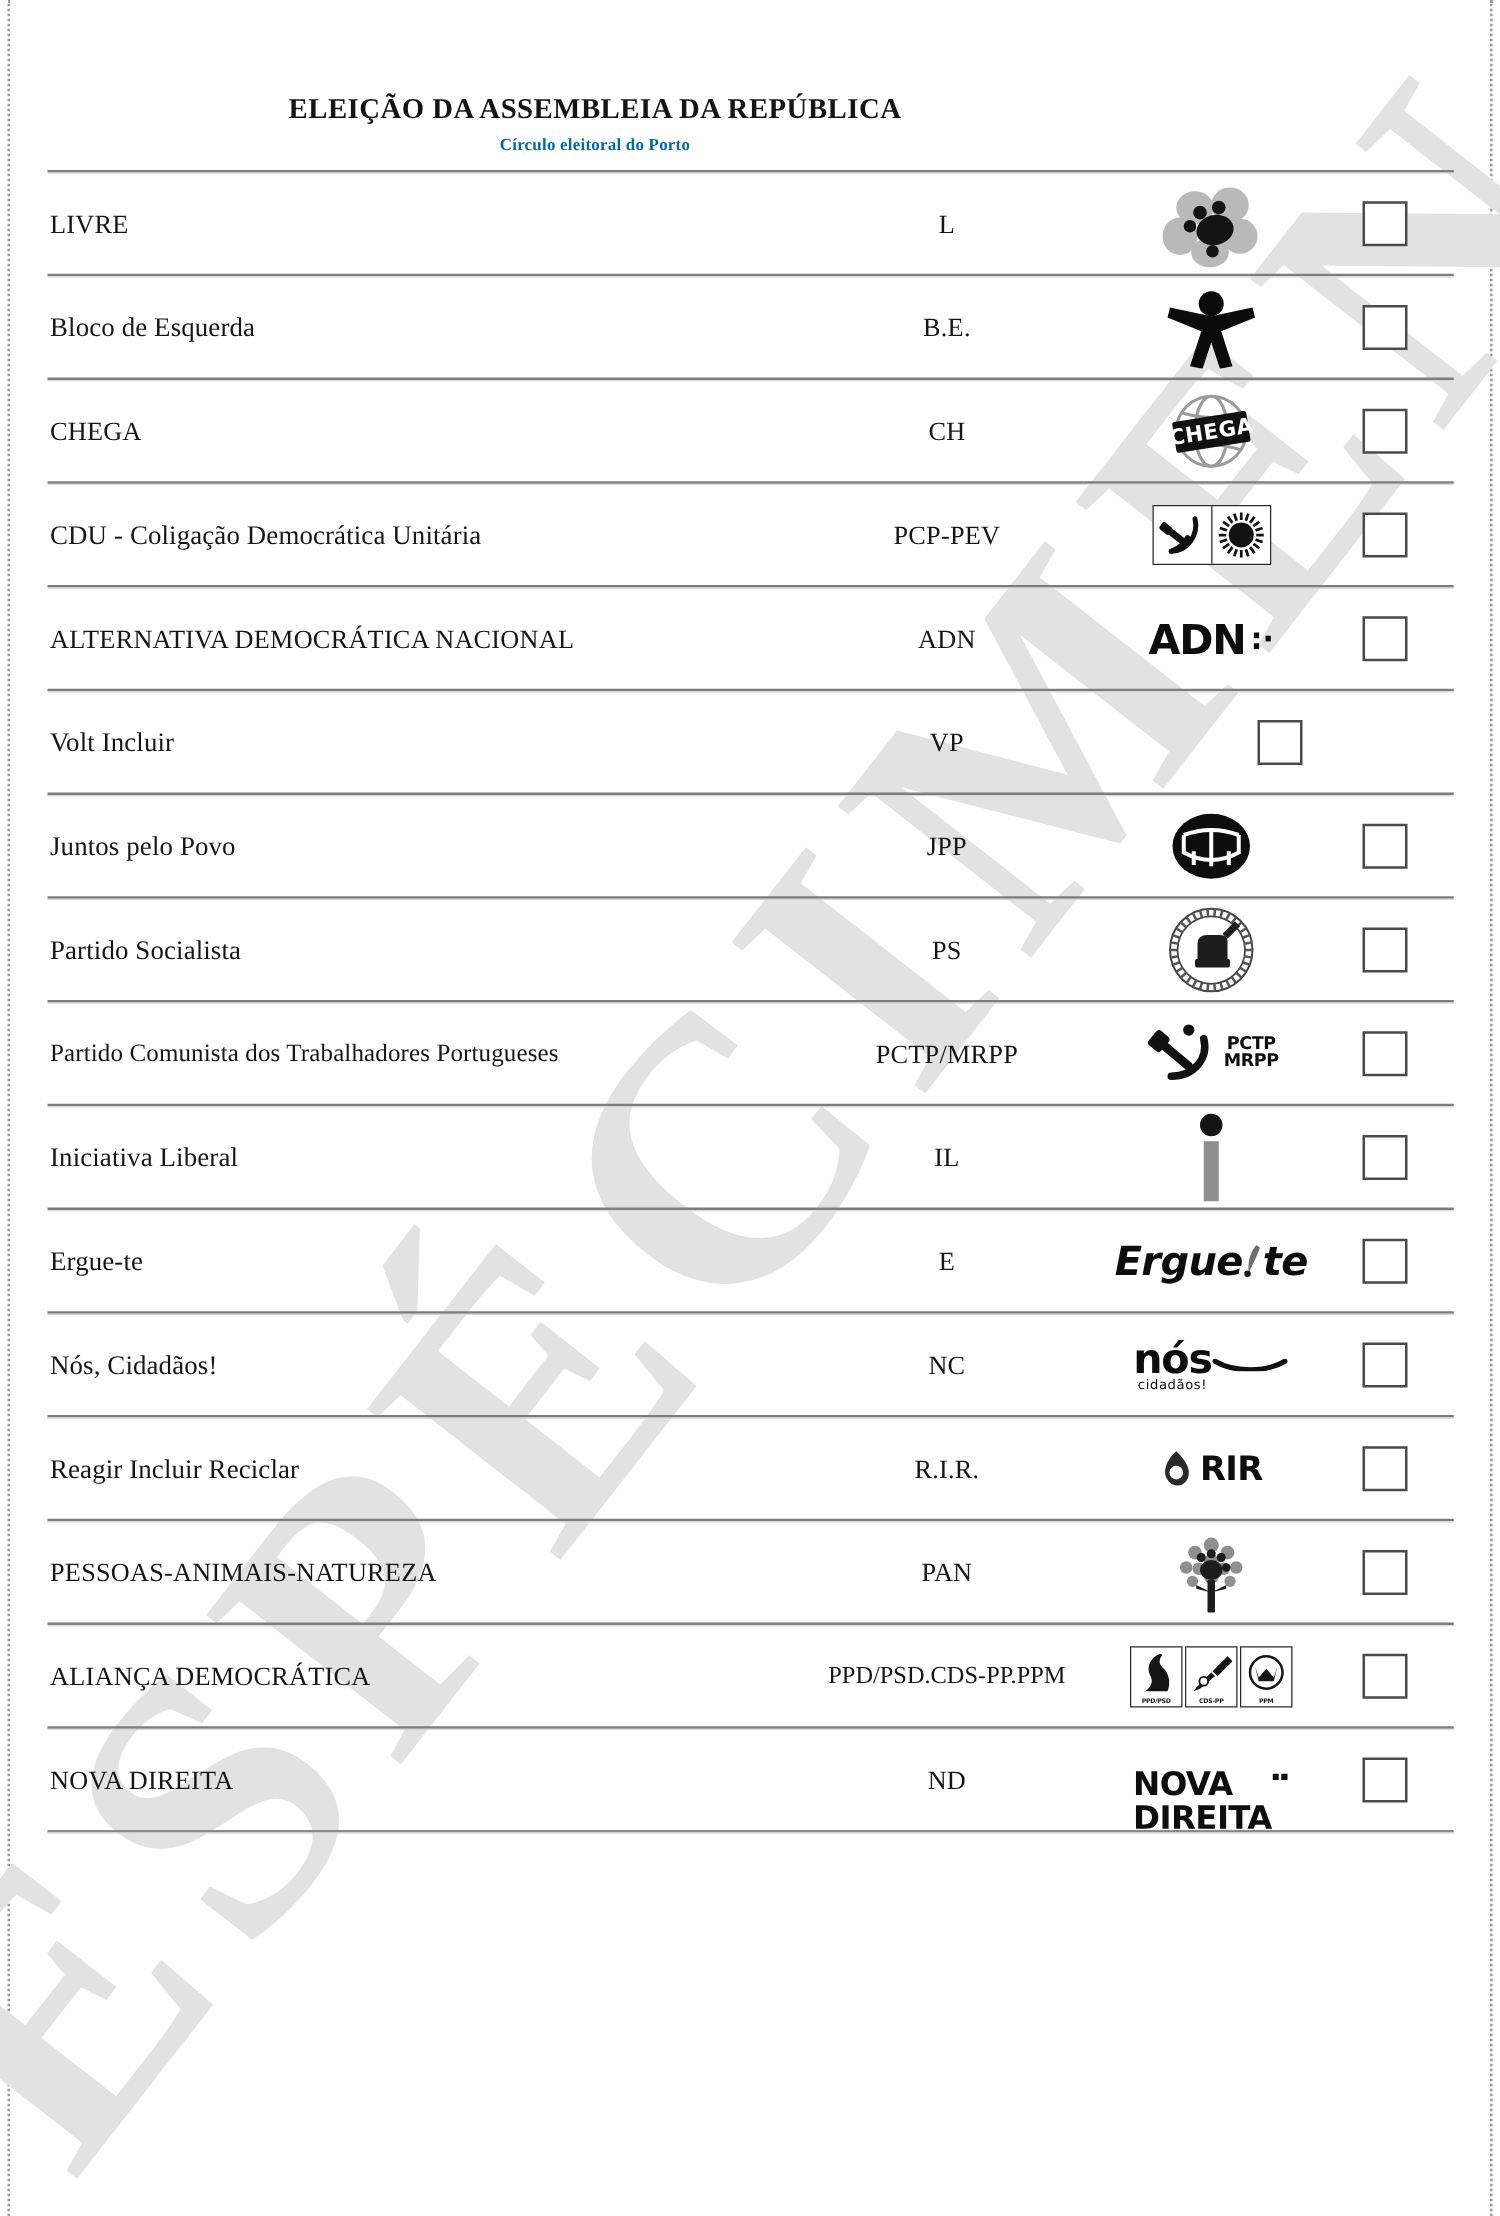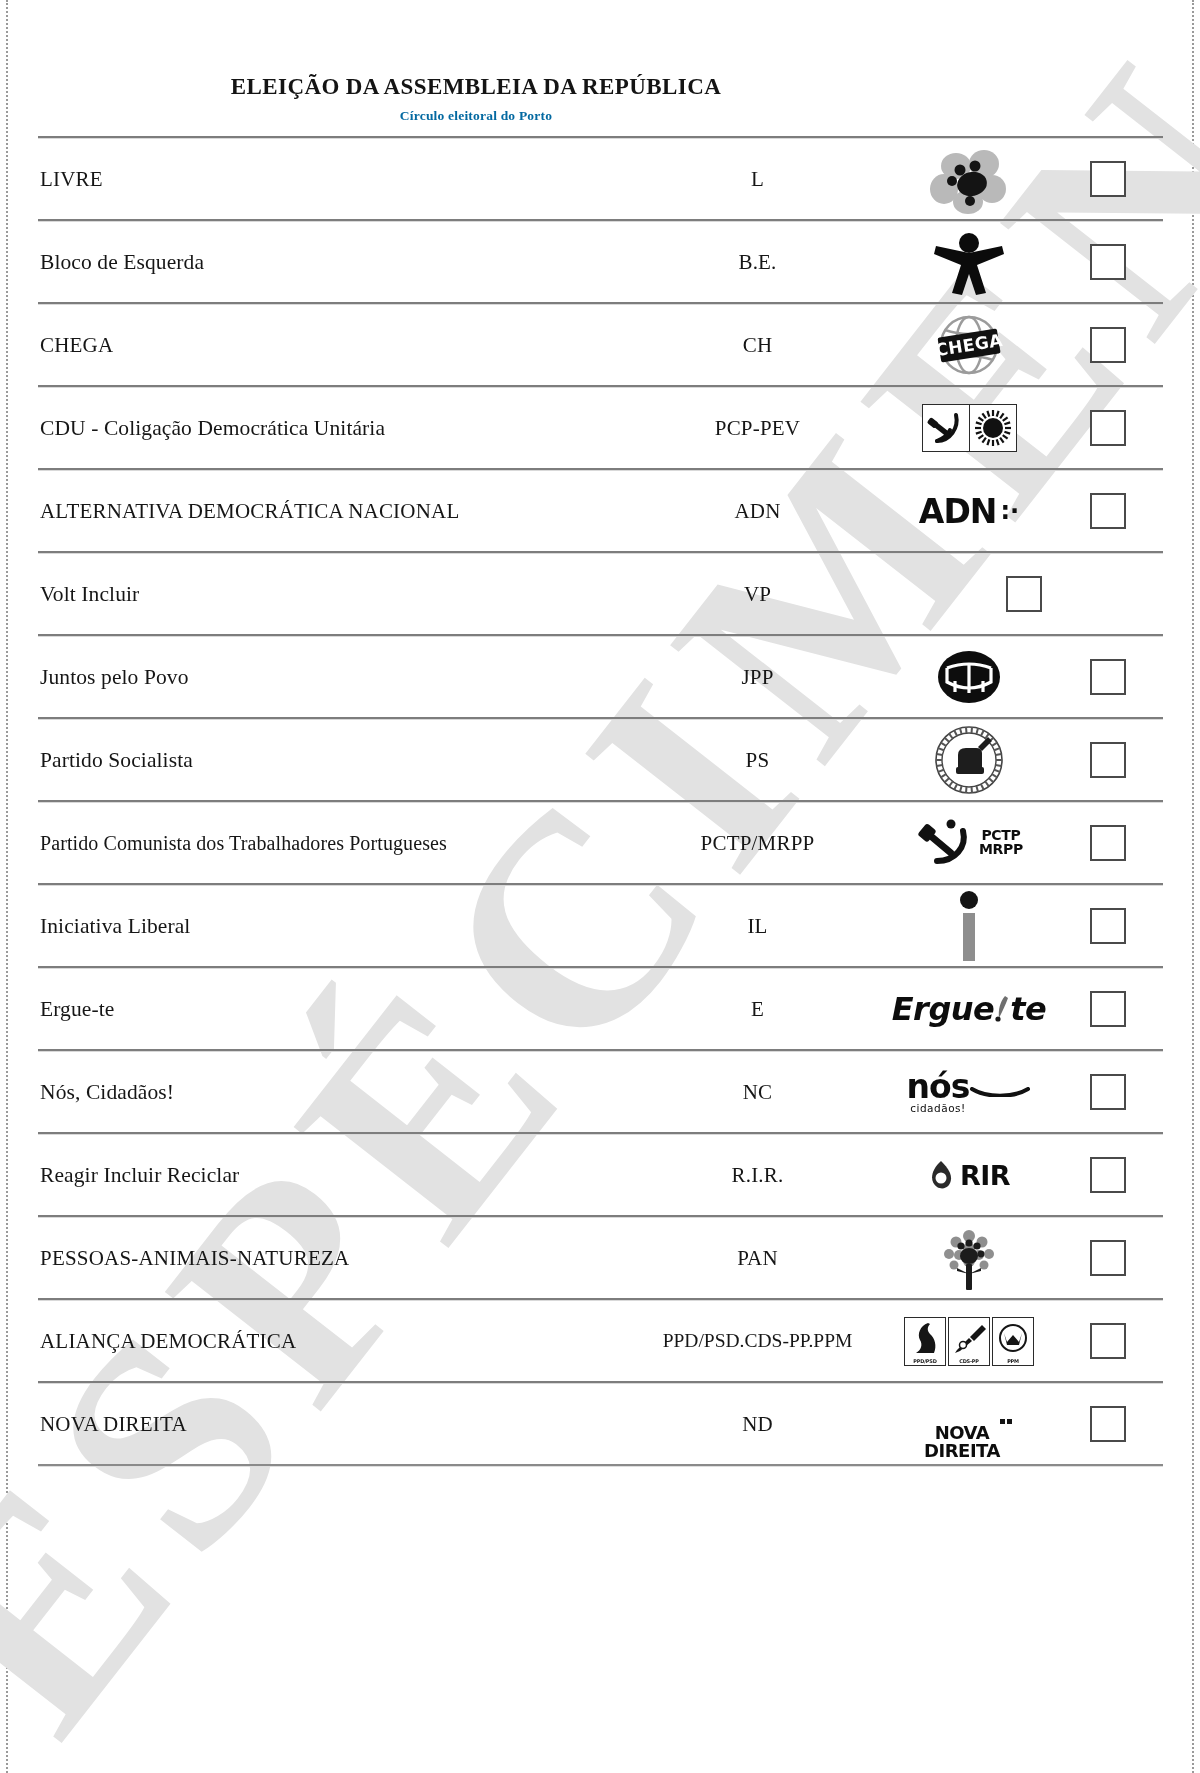--- a/index.html
+++ b/index.html
@@ -173,21 +173,21 @@
   .logo-adn .adn-dots { font-size: 24px; letter-spacing: 0; }
   .logo-ergue  { font-size: 32px; font-style: italic; letter-spacing: -0.5px; position: relative; }
   .logo-nos    { font-size: 33px; letter-spacing: -1px; line-height: 0.96; }
   .logo-nos .nos-sub {
     font-size: 10.5px;
     letter-spacing: 0.5px;
     font-weight: 400;
     display:block;
     margin-top: 1px;
   }
-  .logo-nd     { font-size: 18px; letter-spacing: -0.5px; line-height: 1.02; text-align: center; margin-top: 36px; }
+  .logo-nd     { font-size: 26px; letter-spacing: -0.5px; line-height: 1.02; text-align: left; margin-top: 36px; }
   .logo-rir    { font-size: 27px; letter-spacing: -0.5px; display:flex; align-items:center; gap:6px; }
   .logo-pctp-text {
     font-family: "DejaVu Sans", "Liberation Sans", sans-serif;
     font-weight: 700;
     font-size: 14px;
     line-height: 0.98;
     letter-spacing: -0.3px;
     color: #0d0d0d;
     text-align: center;
   }

